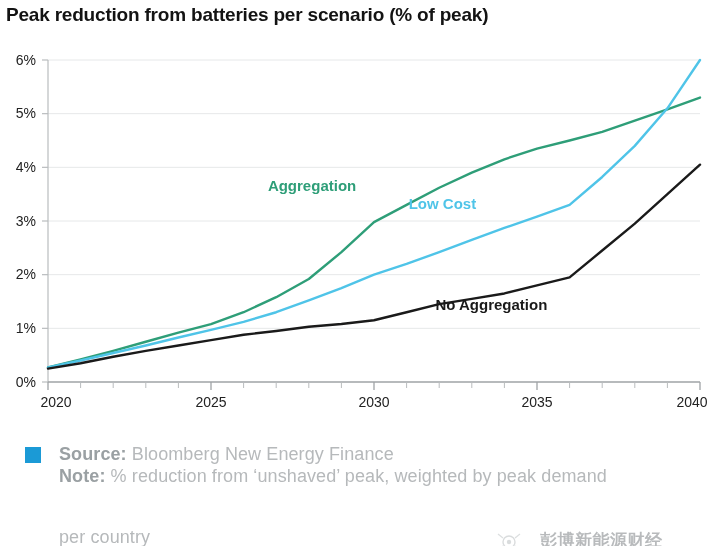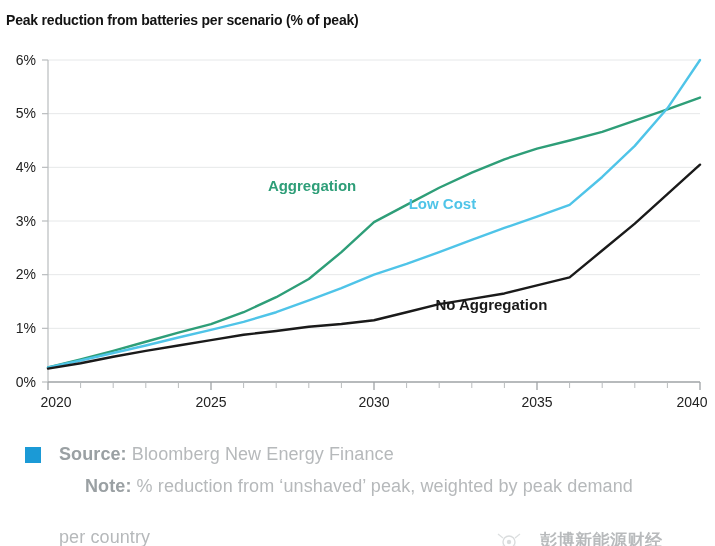--- a/index.html
+++ b/index.html
@@ -10,22 +10,22 @@
   body {
     width: 715px;
     height: 546px;
     position: relative;
     font-family: "Liberation Sans", sans-serif;
     overflow: hidden;
   }
   #chart-title {
     position: absolute;
     left: 6px;
-    top: 12px;
-    font-size: 14px;
+    top: 4px;
+    font-size: 19px;
     font-weight: bold;
     color: #131313;
     letter-spacing: -0.2px;
     white-space: nowrap;
   }
   #plot-wrap {
     position: absolute;
     left: 0;
     top: 42px;
     width: 715px;
@@ -72,21 +72,21 @@
     font-size: 18px;
     color: #b6b9bb;
     letter-spacing: 0.1px;
     white-space: nowrap;
   }
   .foot-key {
     font-weight: bold;
     color: #9aa0a3;
   }
   #foot-source { top: 14px; }
-  #foot-note   { top: 46px; margin-left: 26px; }
+  #foot-note   { top: 36px; }
   #foot-note2  { top: 97px; }
   #watermark {
     position: absolute;
     left: 492px;
     top: 505px;
     display: flex;
     align-items: flex-start;
     gap: 14px;
     opacity: 0.62;
     margin-top: 24px;

